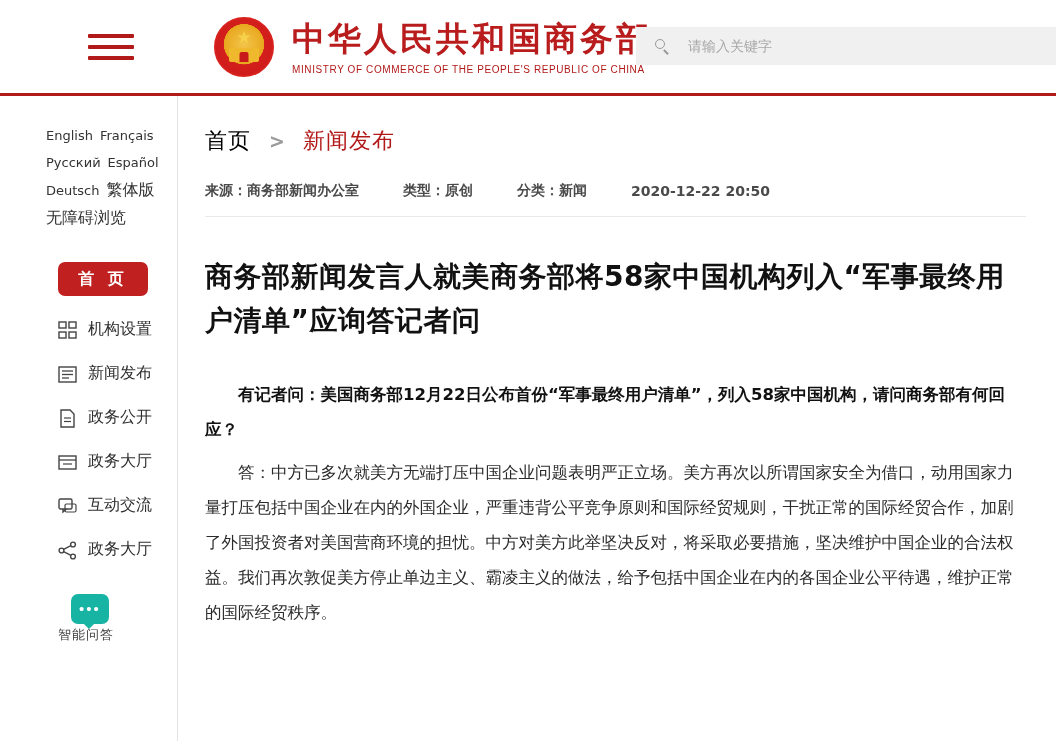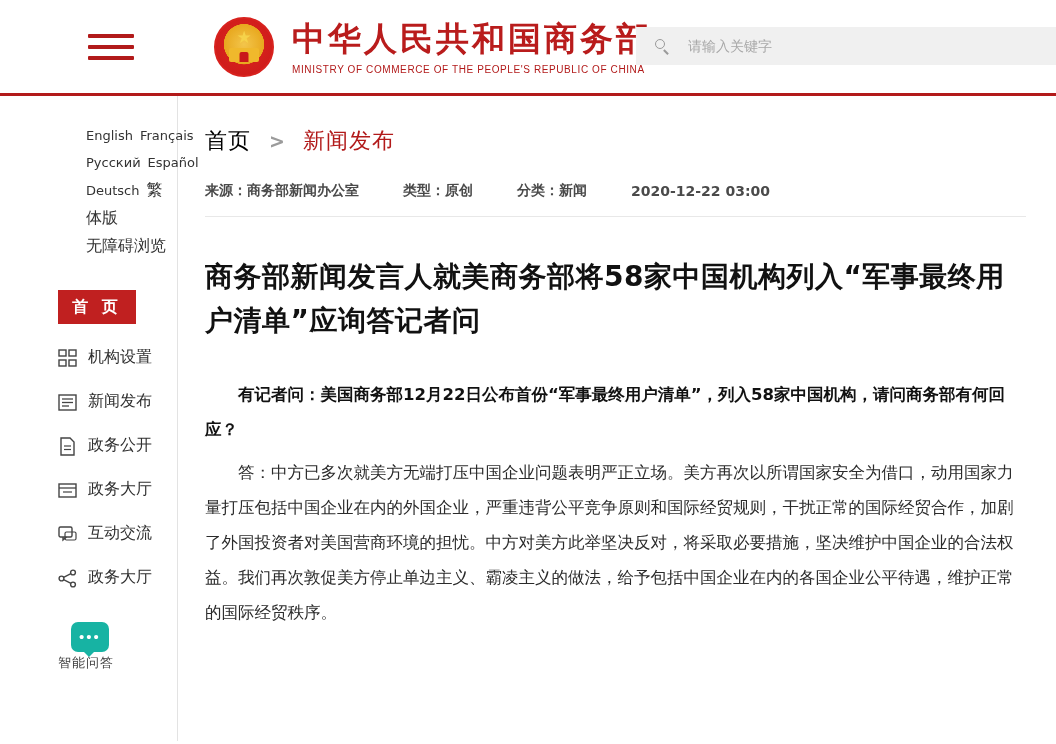--- a/index.html
+++ b/index.html
@@ -150,49 +150,50 @@
   }
   .sidebar {
     width: 178px;
     flex: none;
     border-right: 1px solid #e3e3e3;
     box-sizing: border-box;
     padding-top: 26px;
     background: #fff;
   }
   .lang-links {
-    padding-left: 86px;
+    padding-left: 46px;
     font-size: 13px;
     line-height: 27px;
     color: #333;
     font-family: "DejaVu Sans", "Liberation Sans", sans-serif;
   }
   .lang-links a {
     color: #333;
     text-decoration: none;
     margin-right: 7px;
   }
   .lang-small { font-size: 16px; }
 
   .nav {
     margin-top: 30px;
     padding-left: 58px;
   }
   .nav-home {
-    width: 78px;
+    width: 90px;
     height: 34px;
     background: #c02020;
     color: #fff;
     font-size: 16px;
     font-weight: bold;
     letter-spacing: 4px;
     display: flex;
     align-items: center;
     justify-content: center;
     font-family: "DejaVu Sans", "Liberation Sans", sans-serif;
+    border-radius: 7px;
   }
   .nav-item {
     display: flex;
     align-items: flex-end;
     height: 44px;
     font-size: 16px;
     color: #2f2f2f;
     font-family: "DejaVu Sans", "Liberation Sans", sans-serif;
     cursor: pointer;
   }
@@ -438,21 +439,21 @@
     <div class="breadcrumb">
       <span class="crumb-home">首页</span>
       <span class="crumb-sep">&gt;</span>
       <span class="crumb-current">新闻发布</span>
     </div>
 
     <div class="meta-bar">
       <span class="meta-item"><span>来源：</span><span>商务部新闻办公室</span></span>
       <span class="meta-item"><span>类型：</span><span>原创</span></span>
       <span class="meta-item"><span>分类：</span><span>新闻</span></span>
-      <span class="meta-item">2020-12-22 03:00</span>
+      <span class="meta-item">2020-12-22 20:50</span>
     </div>
 
     <h1 class="headline">商务部新闻发言人就美商务部将58家中国机构列入“军事最终用户清单”应询答记者问</h1>
 
     <div class="article">
       <p class="para q">有记者问：美国商务部12月22日公布首份“军事最终用户清单”，列入58家中国机构，请问商务部有何回应？</p>
       <p class="para">答：中方已多次就美方无端打压中国企业问题表明严正立场。美方再次以所谓国家安全为借口，动用国家力量打压包括中国企业在内的外国企业，严重违背公平竞争原则和国际经贸规则，干扰正常的国际经贸合作，加剧了外国投资者对美国营商环境的担忧。中方对美方此举坚决反对，将采取必要措施，坚决维护中国企业的合法权益。我们再次敦促美方停止单边主义、霸凌主义的做法，给予包括中国企业在内的各国企业公平待遇，维护正常的国际经贸秩序。</p>
     </div>
   </div>
 </div>

